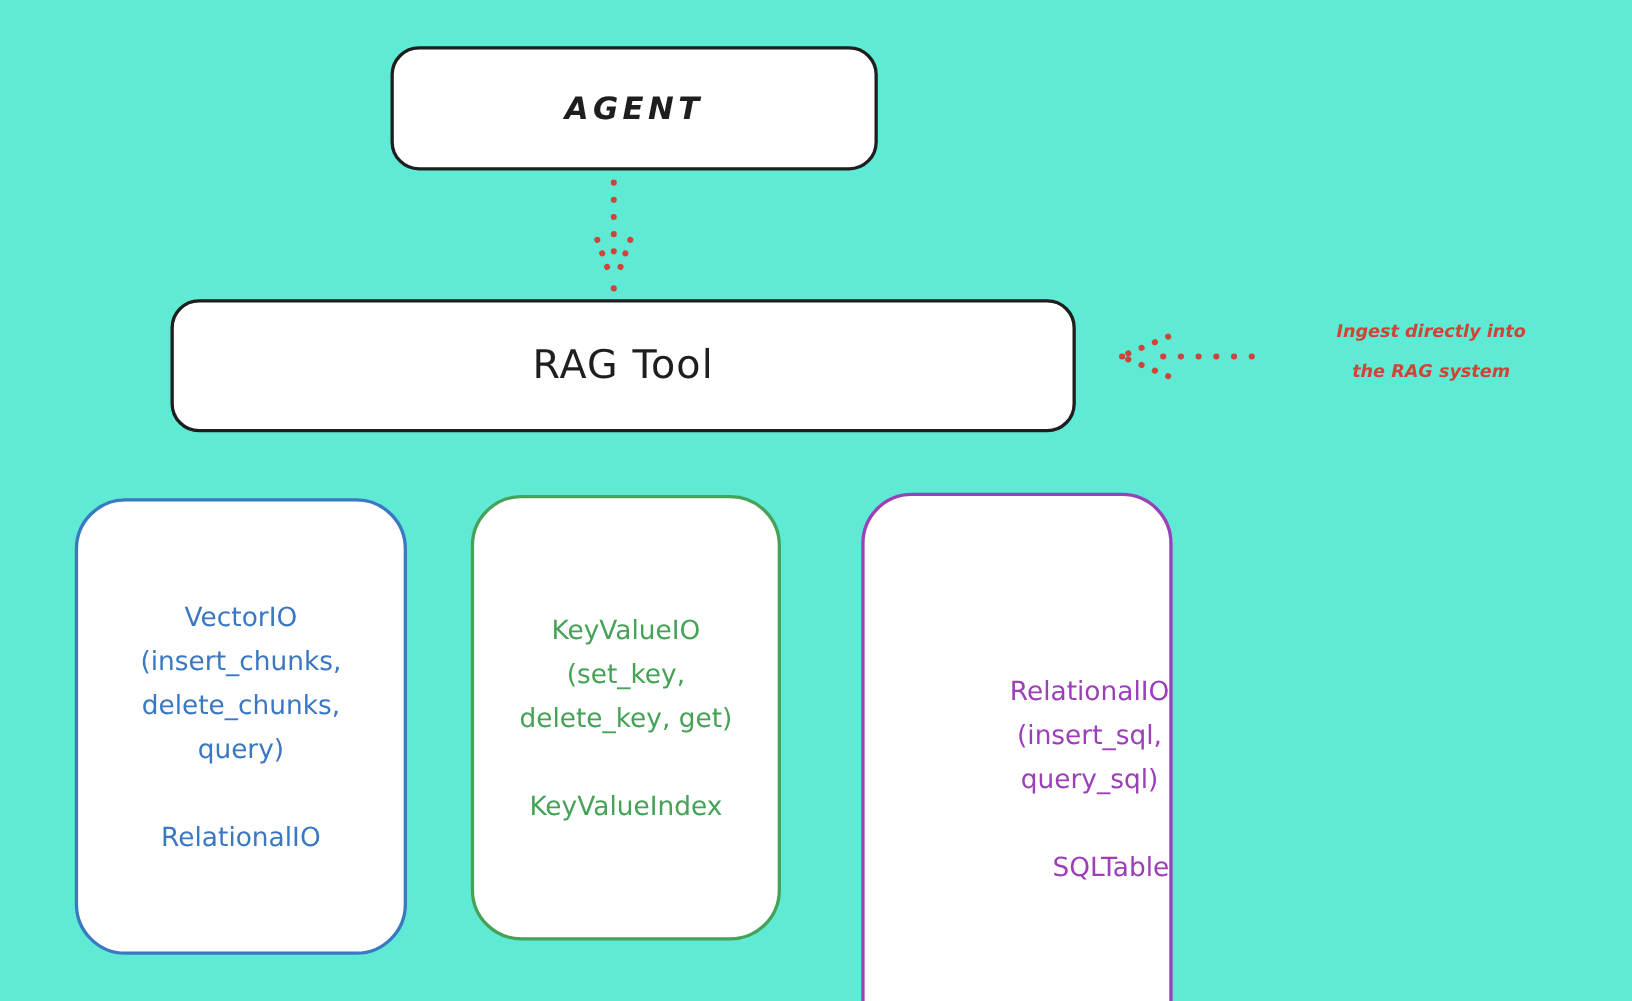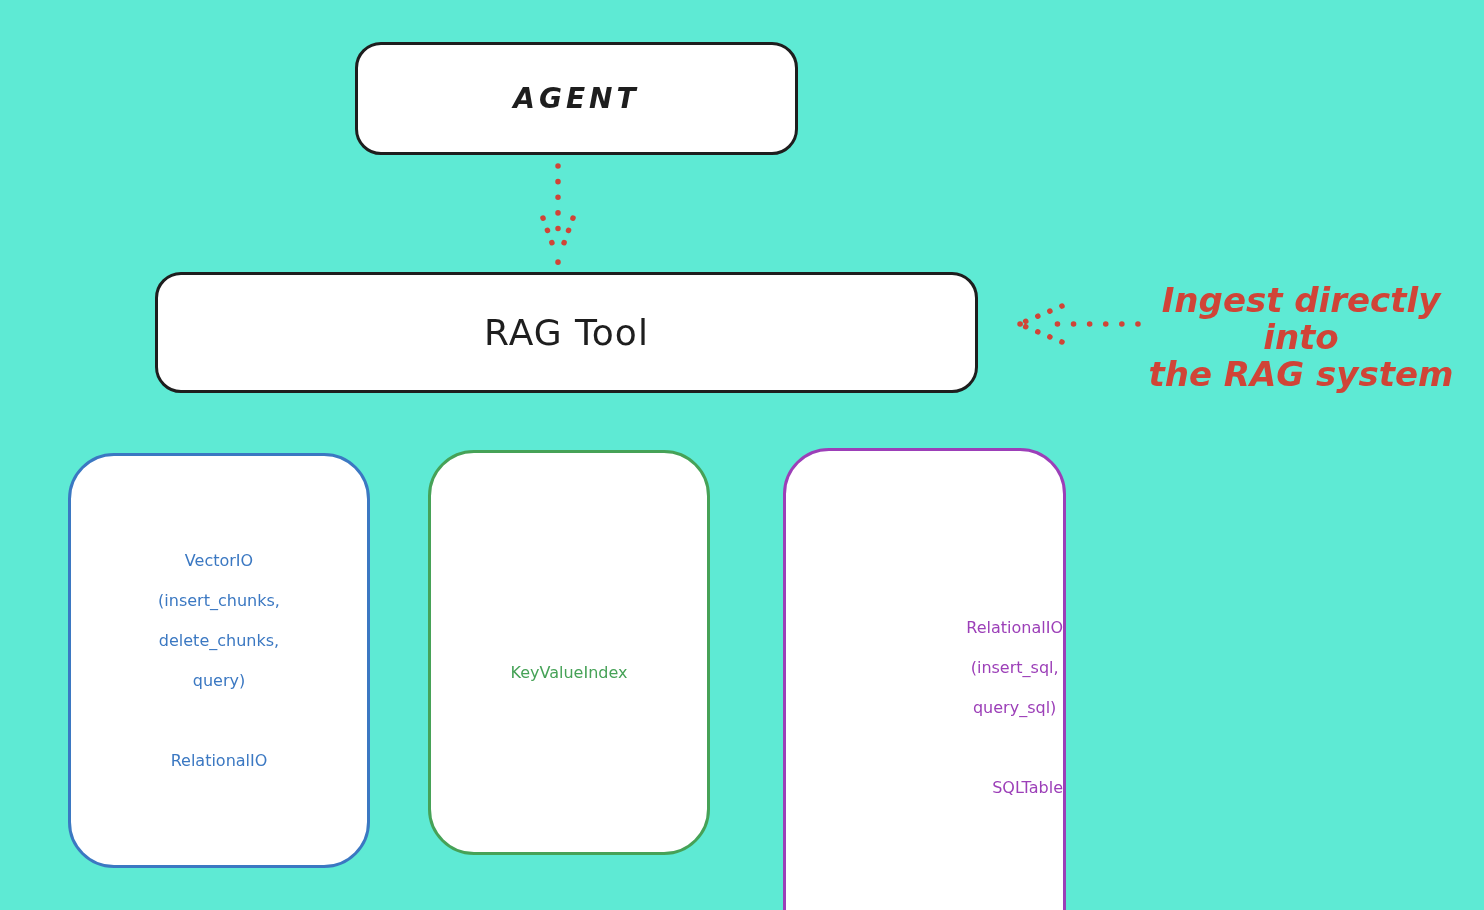--- a/index.html
+++ b/index.html
@@ -44,38 +44,38 @@
   .arrow-down { left: 538px; top: 162px; }
   .arrow-left { left: 1012px; top: 298px; }
   
   .annotation {
     position: absolute;
     left: 1140px;
     top: 282px;
     width: 322px;
     text-align: center;
     color: #d04437;
-    font-size: 34px;
+    font-size: 16px;
     font-weight: bold;
     line-height: 37px;
     font-style: italic;
   }
   .annotation span { display: block; }
   
   .card {
     position: absolute;
     border-radius: 46px;
     background: #ffffff;
     border: 3.5px solid;
     display: flex;
     flex-direction: column;
     align-items: center;
     justify-content: center;
     text-align: center;
-    font-size: 16px;
+    font-size: 24px;
     line-height: 40px;
   }
   .card .card-lines span { display: block; }
   .card .card-index { margin-top: 40px; }
   .card-blue   { left: 68px;  top: 453px; width: 302px; height: 415px; border-color: #3b78c2; color: #3b78c2; }
   .card-green  { left: 428px; top: 450px; width: 282px; height: 405px; border-color: #46a257; color: #46a257; }
   .card-purple { left: 783px; top: 448px; width: 283px; height: 520px; border-color: #9c3fb8; color: #9c3fb8; align-items: flex-end; }
 </style>
 </head>
 <body>
@@ -117,20 +117,25 @@
     <div class="card-lines">
       <span>VectorIO</span>
       <span>(insert_chunks,</span>
       <span>delete_chunks,</span>
       <span>query)</span>
     </div>
     <div class="card-index">RelationalIO</div>
   </div>
 
   <div class="card card-green">
+    <div class="card-lines">
+      <span>KeyValueIO</span>
+      <span>(set_key,</span>
+      <span>delete_key, get)</span>
+    </div>
     <div class="card-index">KeyValueIndex</div>
   </div>
 
   <div class="card card-purple">
     <div class="card-lines">
       <span>RelationalIO</span>
       <span>(insert_sql,</span>
       <span>query_sql)</span>
     </div>
     <div class="card-index">SQLTable</div>

